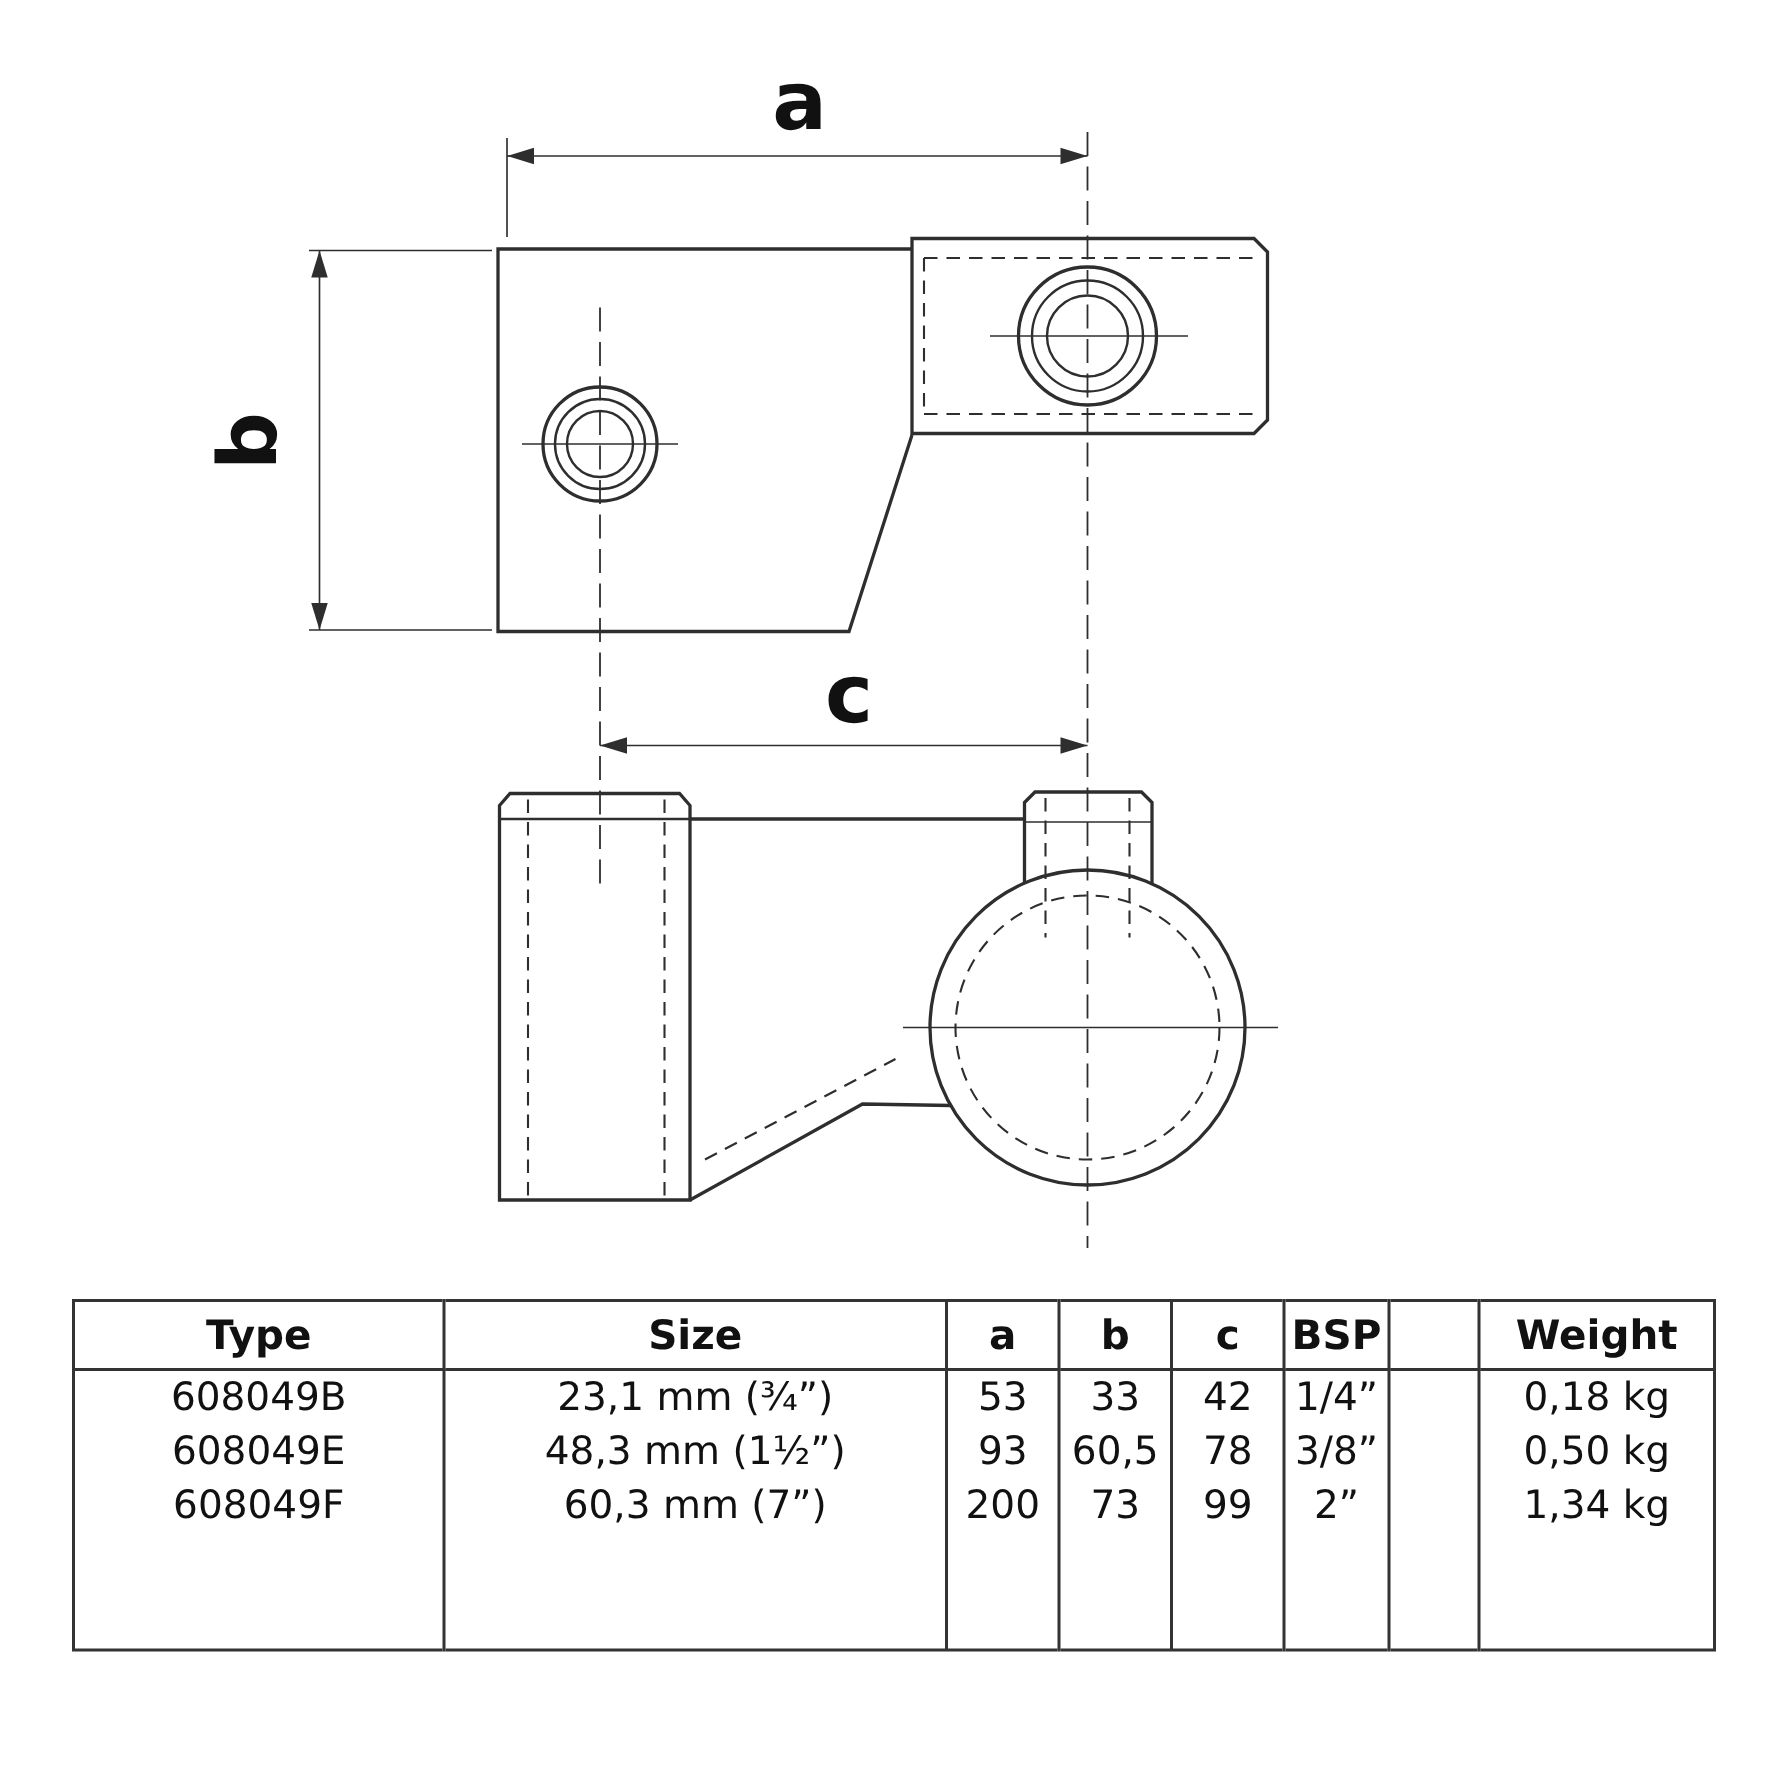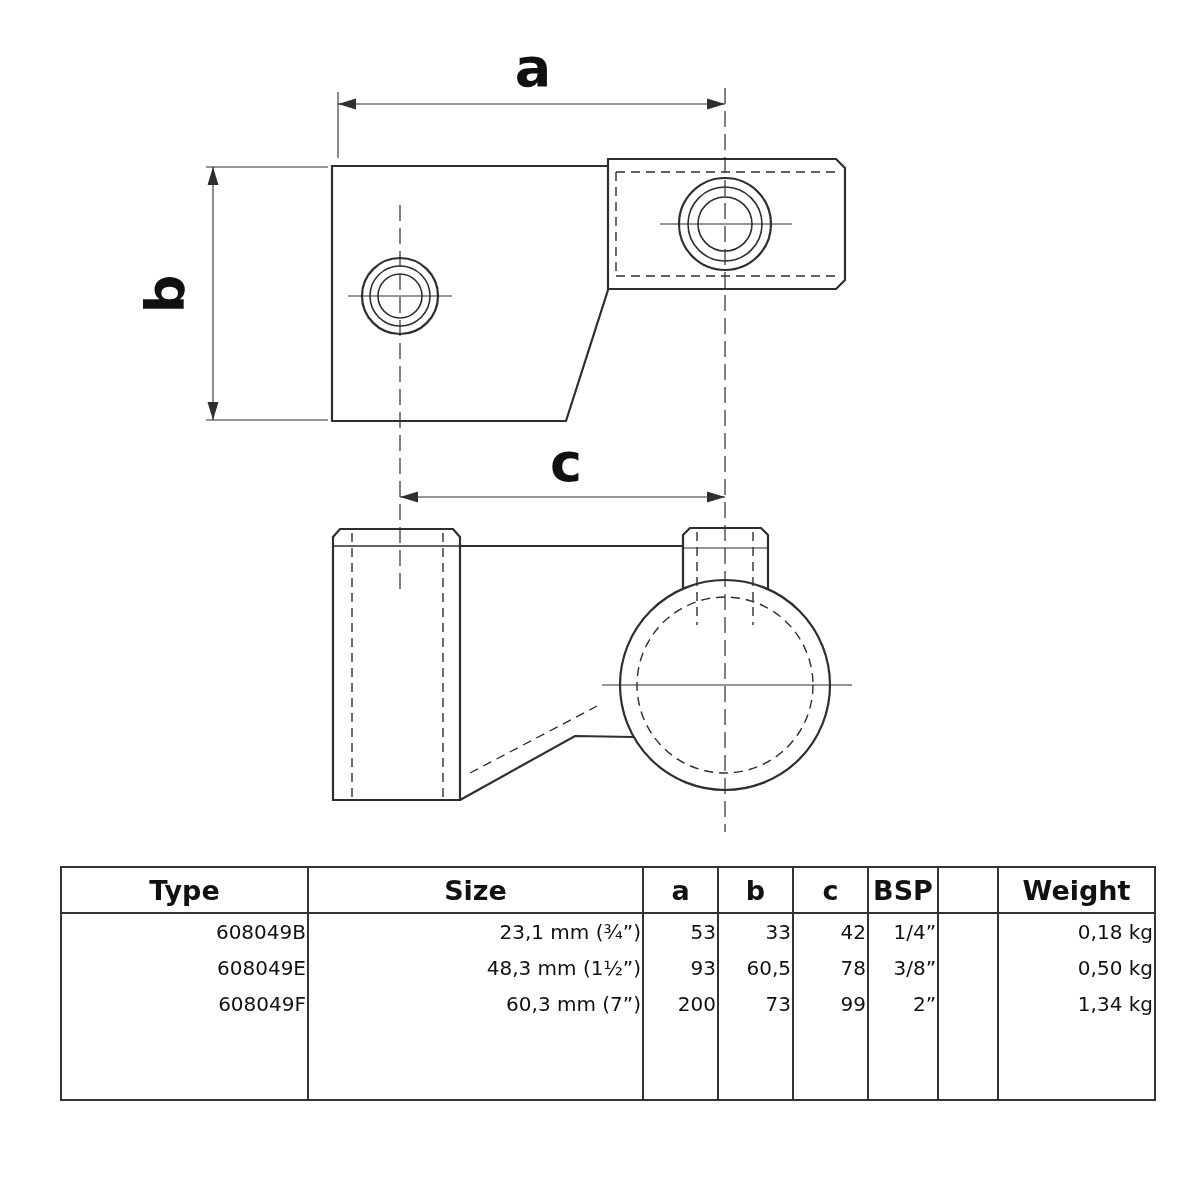--- a/index.html
+++ b/index.html
@@ -17,37 +17,37 @@
   .thin { stroke:#2e2e2e; stroke-width:1.1; fill:none; }
   .hid  { stroke:#2e2e2e; stroke-width:1.4; fill:none; stroke-dasharray:9 6; }
   .cl   { stroke:#2e2e2e; stroke-width:1.2; fill:none; stroke-dasharray:16 7; }
   .arrow { fill:#2e2e2e; stroke:none; }
   .dim-label {
     font-family:"DejaVu Sans", sans-serif;
     font-size:54px; font-weight:600; fill:#111;
   }
 
   .spec-table {
-    margin-left:60px;
+    margin-left:48px;
     width:1094px;
     border-collapse:collapse;
     table-layout:fixed;
   }
   .spec-table, .spec-table th, .spec-table td { border:0 solid #333; }
   .spec-table { border:2px solid #333; }
   .spec-table th, .spec-table td {
     border-left:2px solid #333; border-right:2px solid #333;
     text-align:center; vertical-align:middle;
     overflow:hidden; white-space:nowrap;
   }
   .spec-table thead th {
     border-bottom:2px solid #333;
     height:42px; font-size:27px; font-weight:bold;
   }
-  .spec-table tbody td { height:34px; font-size:20px;text-align:right; }
+  .spec-table tbody td { height:34px; font-size:26px; }
   .spec-table tr.filler td { height:75px; }
 </style>
 </head>
 <body>
 
 <div class="drawing-wrap">
   <svg viewBox="0 0 1192 866" width="1192" height="866">
 
     <g>
       <line class="cl" x1="725" y1="88" x2="725" y2="832"></line>

